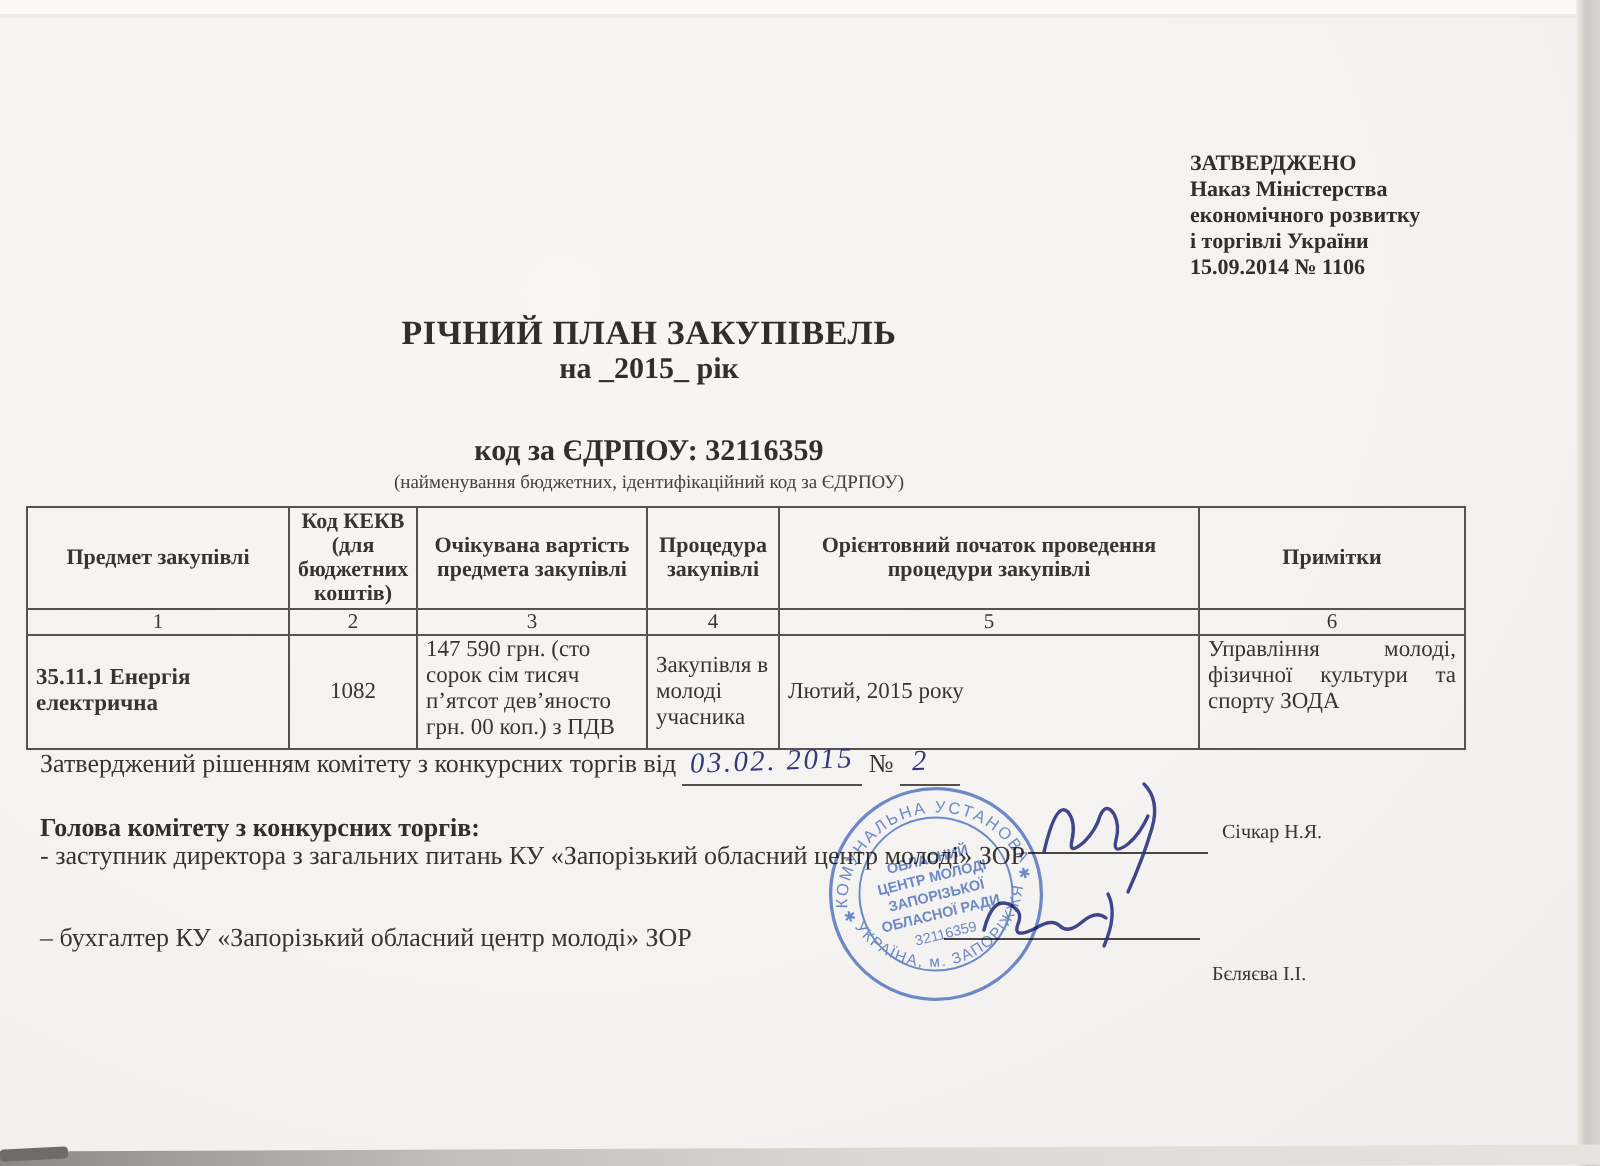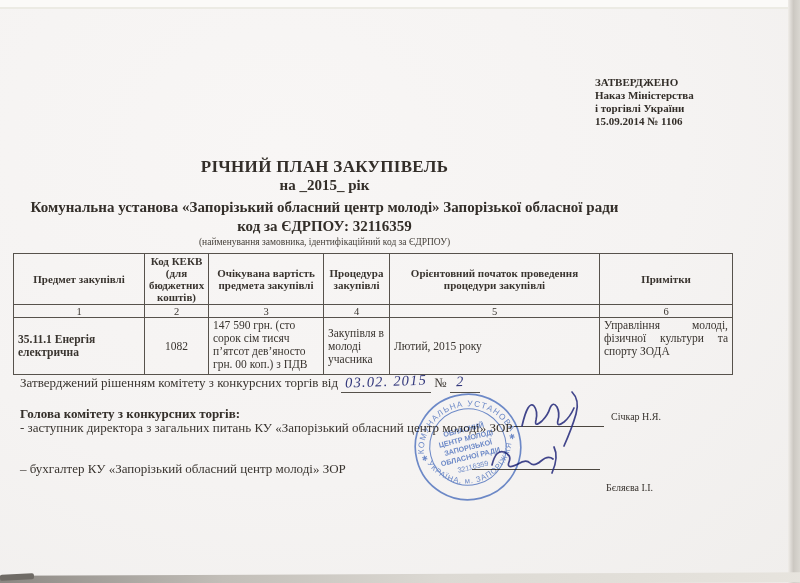--- a/index.html
+++ b/index.html
@@ -70,29 +70,29 @@
 
   <div class="abs top-edge"></div>
   <div class="abs top-line"></div>
   <div class="abs right-strip"></div>
   <div class="abs bottom-strip"></div>
   <div class="abs bottom-blob"></div>
 
   <div class="abs approve-block">
     <div>ЗАТВЕРДЖЕНО</div>
     <div>Наказ Міністерства</div>
+    <div>економічного розвитку</div>
     <div>і торгівлі України</div>
     <div>15.09.2014  № 1106</div>
   </div>
 
   <div class="abs h-center h1">РІЧНИЙ ПЛАН ЗАКУПІВЕЛЬ</div>
   <div class="abs h-center h2">на _2015_ рік</div>
-  <div class="abs h-center h3">Комунальна установа «Запорізький обласний центр молоді» Запорізької обласної ради</div>
   <div class="abs h-center h4">код за ЄДРПОУ: 32116359</div>
-  <div class="abs h-center h-note">(найменування замовника, ідентифікаційний код за ЄДРПОУ)</div>
+  <div class="abs h-center h-note">(найменування бюджетних, ідентифікаційний код за ЄДРПОУ)</div>
 
   <div class="abs tbl-wrap">
     <table>
       <colgroup>
         <col style="width:131px">
           <col style="width:64px">
           <col style="width:115px">
         <col style="width:66px">
           <col style="width:210px">
           <col style="width:133px">

